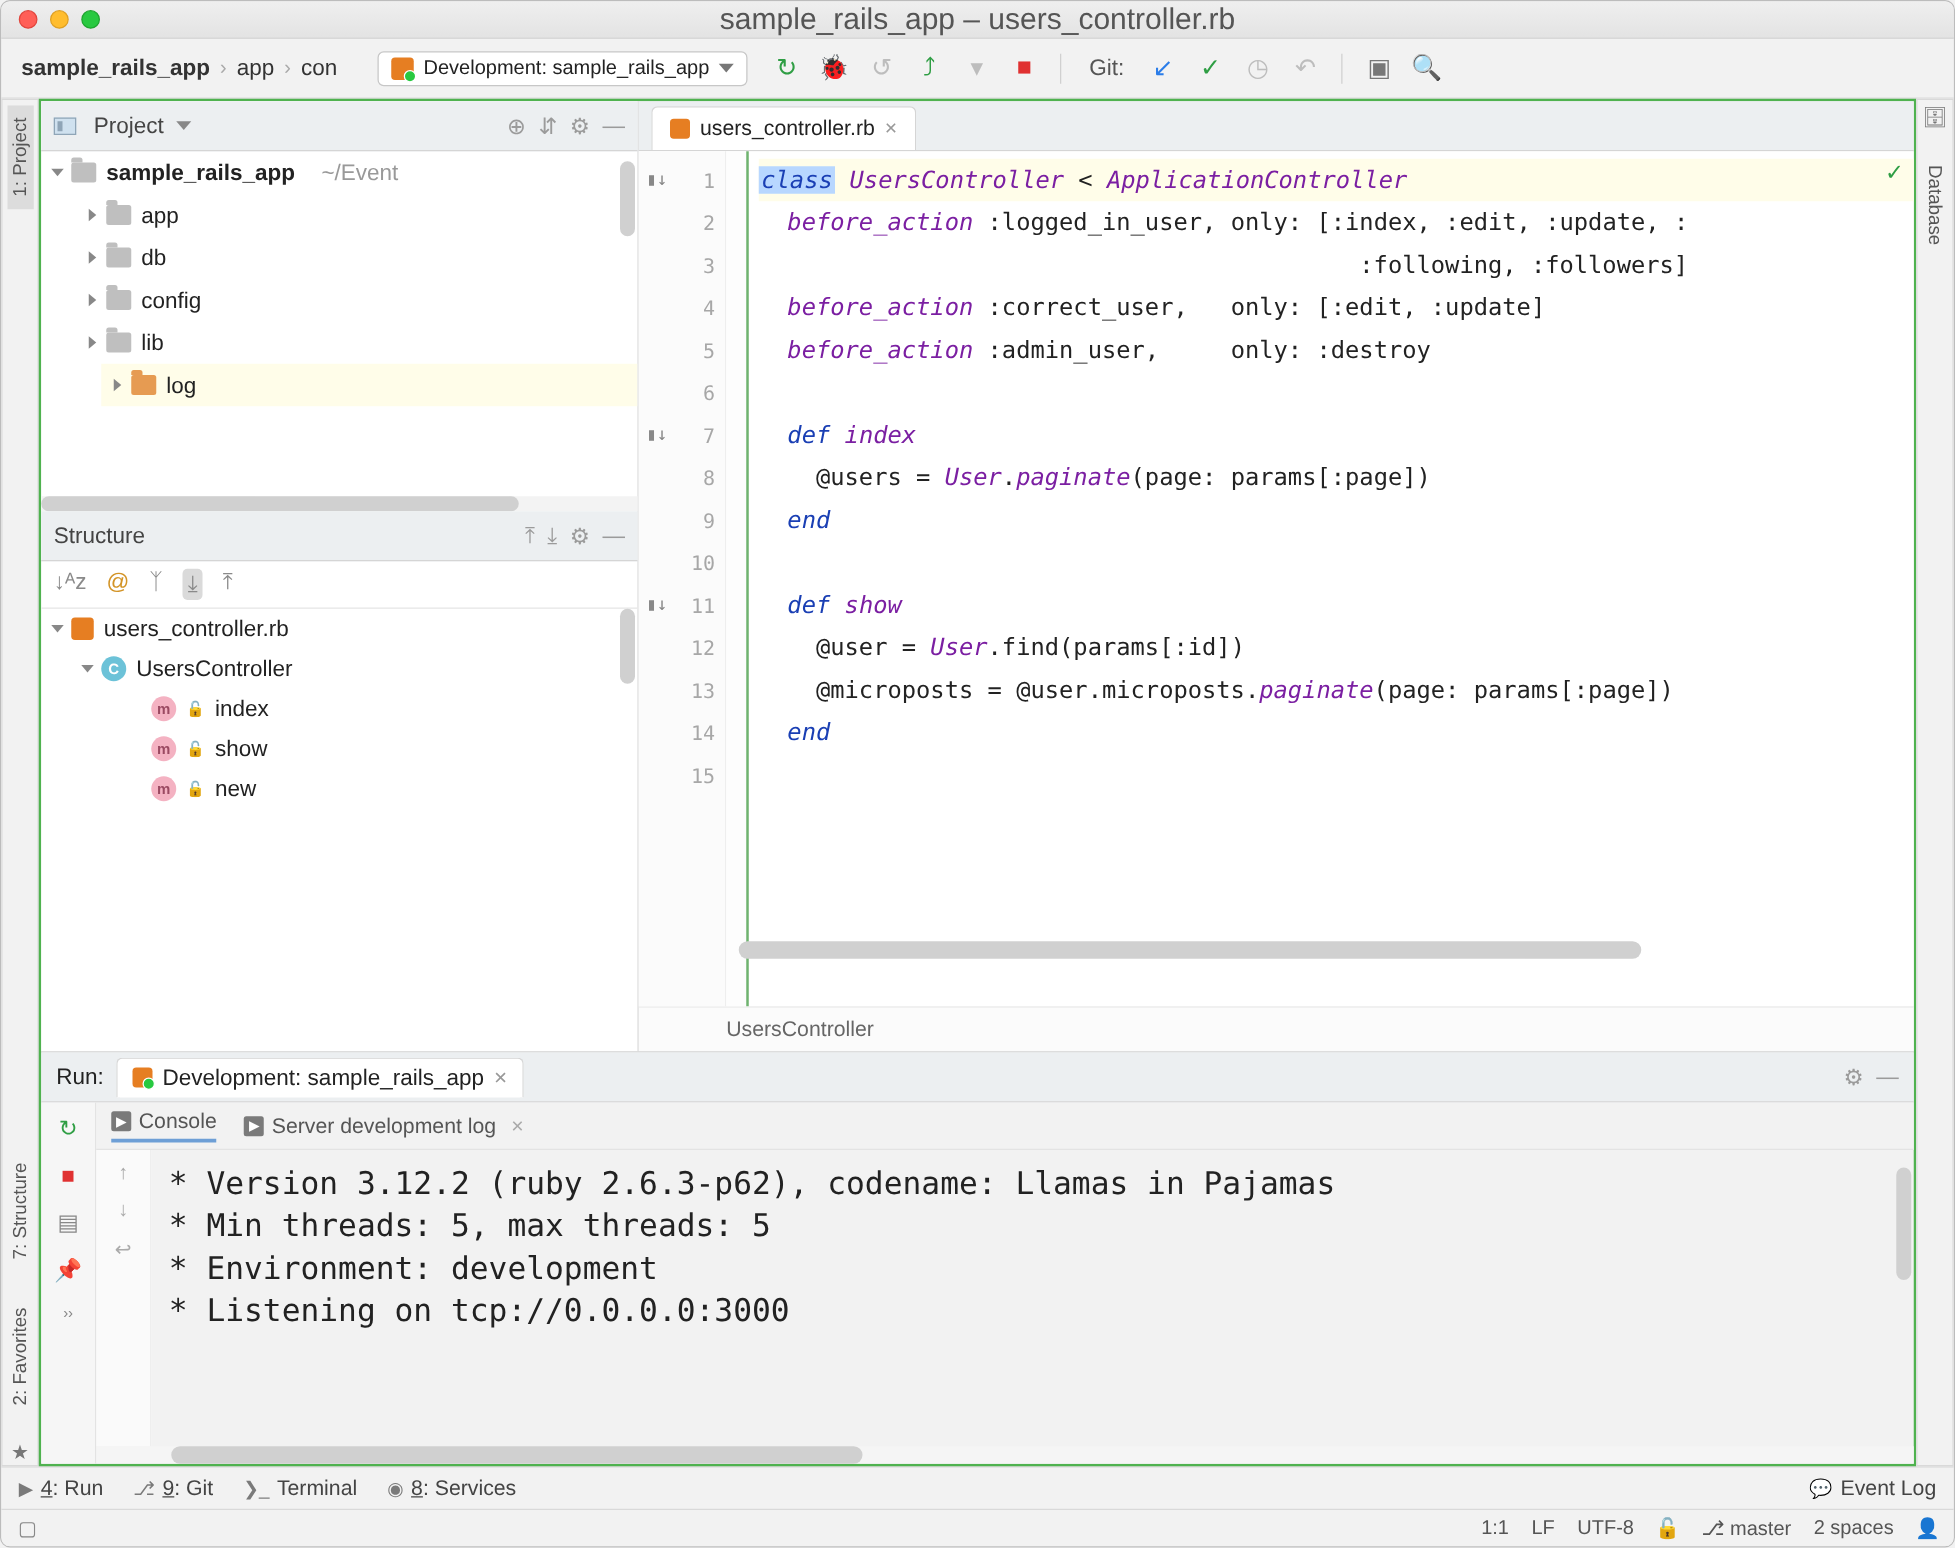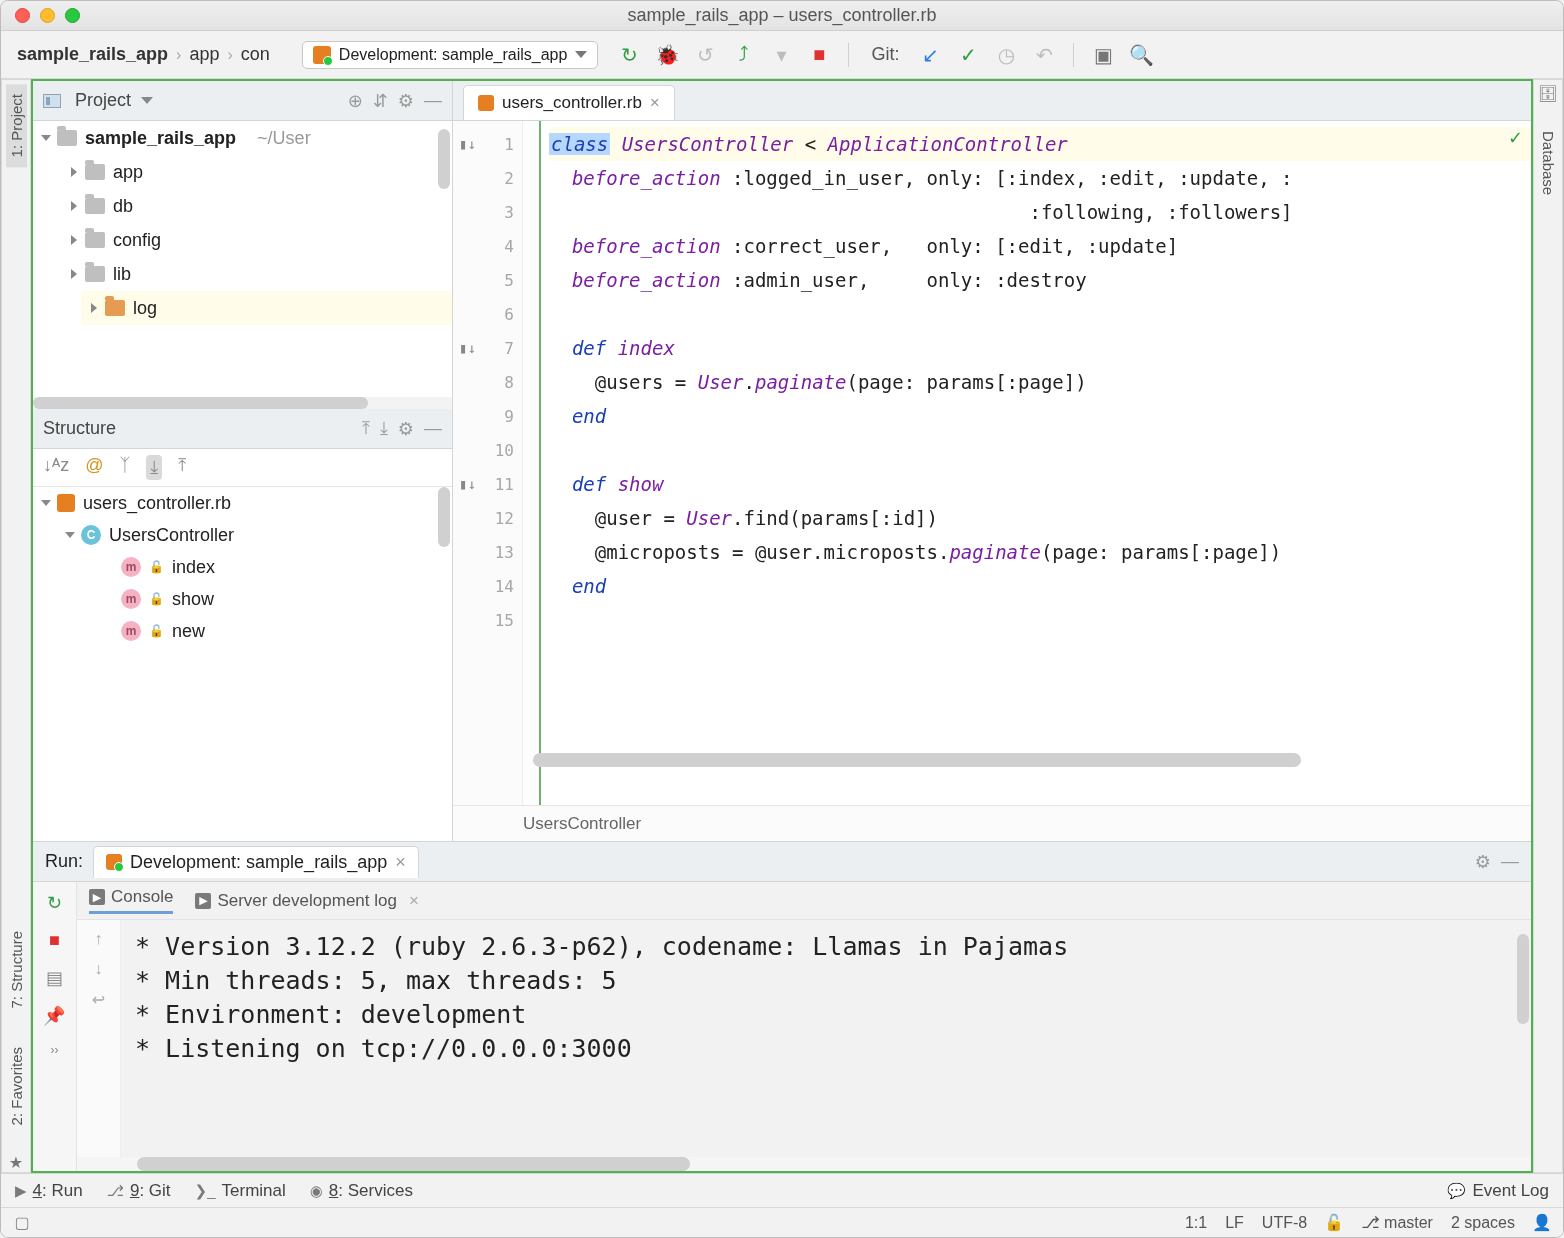--- a/index.html
+++ b/index.html
@@ -21,21 +21,21 @@
     height: 30px;
     background: linear-gradient(#efefef,#e3e3e3);
     border-bottom: 1px solid #cfcfcf;
     display:flex; align-items:center; position:relative;
   }
   .traffic { display:flex; gap:10px; margin-left:14px; }
   .dot { width:15px; height:15px; border-radius:50%; }
   .dot.red{background:#ff5f57;border:1px solid #e1463d;}
   .dot.yellow{background:#ffbd2e;border:1px solid #dfa023;}
   .dot.green{background:#28c940;border:1px solid #1fa52f;}
-  .title { position:absolute; left:0; right:0; text-align:center; font-size:18px; color:#555; }
+  .title { position:absolute; left:0; right:0; text-align:center; font-size:24px; color:#555; }
 
   
   .toolbar {
     height: 48px; background:#f2f2f2; border-bottom:1px solid #d9d9d9;
     display:flex; align-items:center; padding:0 10px; gap:6px;
   }
   .breadcrumb { display:flex; align-items:center; font-size:18px; color:#333; }
   .bc-item { padding:2px 6px; }
   .bc-item.bold { font-weight:600; }
   .bc-sep { color:#aaa; margin:0 2px; font-size:16px; }
@@ -65,21 +65,21 @@
   .right-stripe{border-left:1px solid #d9d9d9;}
   .stripe-btn{writing-mode:vertical-rl; transform:rotate(180deg); font-size:15px; color:#555; padding:10px 2px; cursor:pointer;}
   .stripe-btn.active{background:#dcdcdc;}
   .stripe-icon{font-size:16px;color:#777;}
 
   .green-frame{border:2px solid #4fb24f; flex:1; display:flex; flex-direction:column; min-width:0;}
 
   .center-split{display:flex; flex:1; min-height:0;}
 
   
-  .side-col{width:420px; display:flex; flex-direction:column; background:#fff; border-right:1px solid #d5d5d5;}
+  .side-col{width:478px; display:flex; flex-direction:column; background:#fff; border-right:1px solid #d5d5d5;}
   .panel-hdr{height:40px;background:#eceff1;border-bottom:1px solid #d5d5d5;display:flex;align-items:center;padding:0 10px;gap:10px;}
   .panel-hdr .title-lbl{font-size:18px;color:#444;}
   .panel-hdr .sp{flex:1;}
   .panel-hdr .hicon{color:#9b9b9b;font-size:18px;cursor:pointer;}
   .panel-hdr .proj-icon{width:18px;height:14px;border:1px solid #8fa5b7;background:#cfe1ef;position:relative;margin-right:4px;}
   .panel-hdr .proj-icon::before{content:"";position:absolute;left:2px;top:2px;width:4px;height:8px;background:#8fa5b7;}
   .tree{flex:0 0 276px; overflow:auto; font-size:18px; position:relative;}
   .tree-row{display:flex;align-items:center;height:34px;padding-left:10px;gap:8px;}
   .tree-row .chev{width:0;height:0;border-top:5px solid transparent;border-bottom:5px solid transparent;border-left:6px solid #888;cursor:pointer;}
   .tree-row .chev.down{transform:rotate(90deg);}
@@ -230,21 +230,21 @@
           <span class="hicon">⇵</span>
           <span class="hicon">⚙</span>
           <span class="hicon">—</span>
         </div>
 
         <div class="tree">
           <div class="tree-row bold">
             <span class="chev down"></span>
             <span class="fld"></span>
             <span>sample_rails_app</span>&nbsp;
-            <span class="tree-root-suffix">~/User</span>
+            <span class="tree-root-suffix">~/Event</span>
           </div>
           <div class="tree-sub">
             <div class="tree-row">
                 <span class="chev"></span>
                 <span class="fld"></span>
                 <span>app</span>
               </div>
             <div class="tree-row">
                 <span class="chev"></span>
                 <span class="fld"></span>

